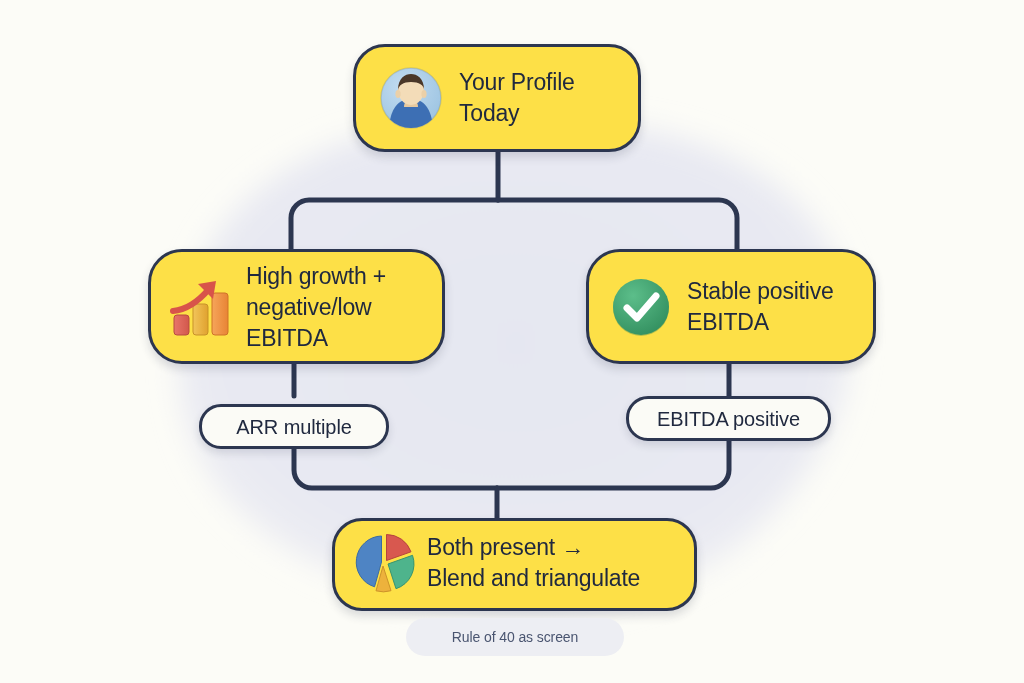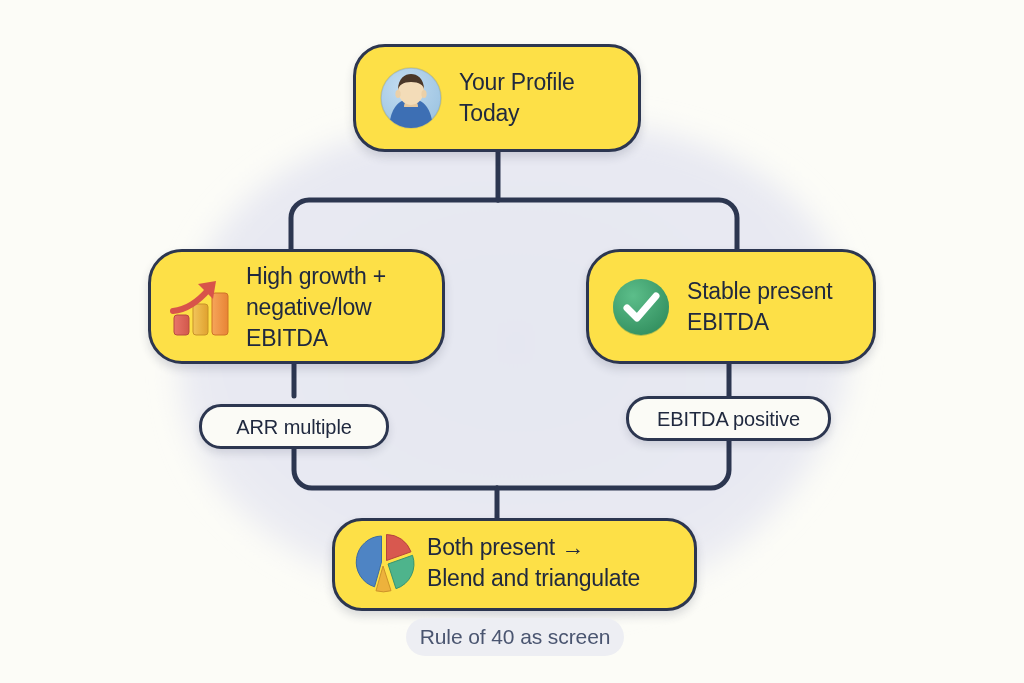--- a/index.html
+++ b/index.html
@@ -130,21 +130,21 @@
     height: 38px;
     box-sizing: border-box;
     display: flex;
     align-items: center;
     justify-content: center;
     background: #EDEEF3;
     border-radius: 19px;
   }
   #footer-note span {
     color: #4A5570;
-    font-size: 21px;
+    font-size: 14px;
     letter-spacing: -0.1px;
   }
 
   
   .wires {
     position: absolute;
     inset: 0;
     z-index: 1;
     pointer-events: none;
   }
@@ -250,21 +250,21 @@
       <defs>
         <radialGradient id="chkG" cx="36%" cy="30%" r="76%">
           <stop offset="0%" stop-color="#5CBE8A"></stop>
           <stop offset="100%" stop-color="#339060"></stop>
         </radialGradient>
       </defs>
       <circle cx="32" cy="33" r="28" fill="#2C7D52" opacity="0.35"></circle>
       <circle cx="32" cy="32" r="28" fill="url(#chkG)"></circle>
       <path d="M 18 33 L 28 43 L 47 21" fill="none" stroke="#FFFFFF" stroke-width="7" stroke-linecap="round" stroke-linejoin="round"></path>
     </svg>
-    <div class="node-text">Stable present
+    <div class="node-text">Stable positive
 EBITDA</div>
   </div>
 
   <div class="pill" id="pill-arr">
     <span>ARR multiple</span>
   </div>
 
   <div class="pill" id="pill-ebitda">
     <span>EBITDA positive</span>
   </div>

